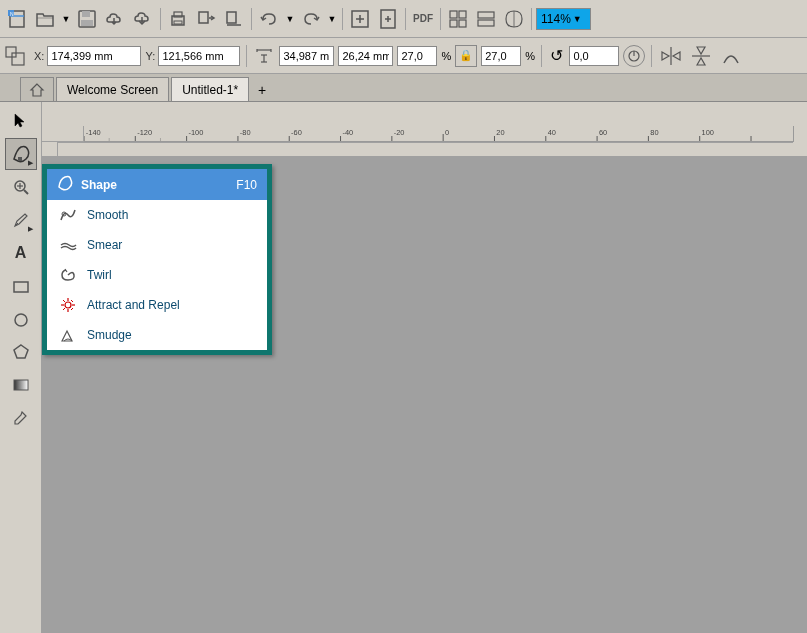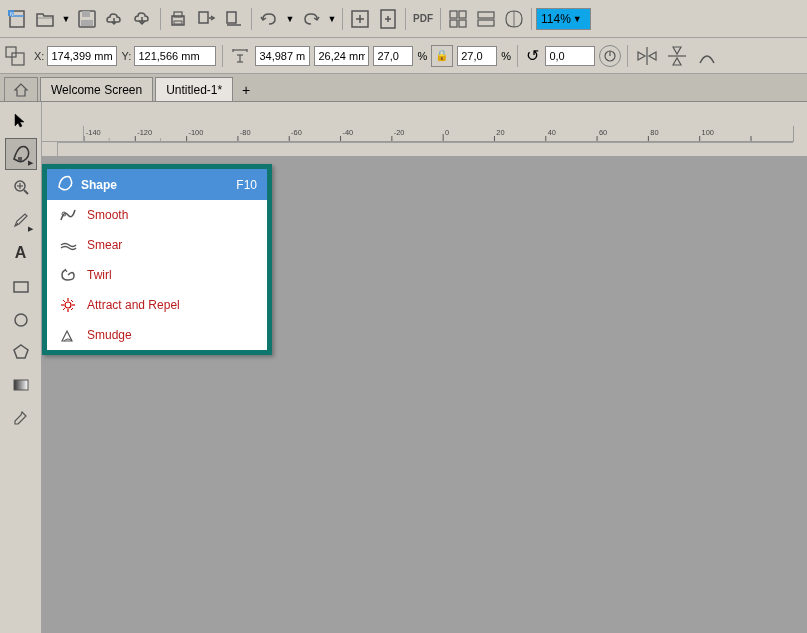--- a/index.html
+++ b/index.html
@@ -117,21 +117,21 @@
       cursor: pointer;
     }
 
     
     .tab-bar {
       display: flex;
       align-items: flex-end;
       background: #c0bdb5;
       border-bottom: 1px solid #888;
       height: 28px;
-      padding-left: 4px;
+      padding-left: 20px;
     }
     .tab {
       display: flex;
       align-items: center;
       padding: 4px 10px;
       border: 1px solid #888;
       border-bottom: none;
       background: #d4d0c8;
       cursor: pointer;
       height: 24px;
@@ -230,21 +230,21 @@
       margin-left: auto;
       font-weight: normal;
       font-size: 12px;
     }
     .dropdown-item {
       display: flex;
       align-items: center;
       padding: 6px 10px;
       font-size: 12px;
       cursor: pointer;
-      color: #b91c1c;
+      color: #0c4a6e;
     }
     .dropdown-item .item-icon {
       width: 22px;
       margin-right: 8px;
       font-size: 14px;
       display: flex;
       align-items: center;
       justify-content: center;
     }
 
@@ -447,21 +447,21 @@
 <div class="toolbar-coords">
 
   <div style="display:flex; flex-direction:column; gap:1px; margin-right:4px;">
     <svg width="22" height="22" viewBox="0 0 22 22">
       <rect x="2" y="2" width="10" height="10" fill="none" stroke="#555" stroke-width="1.2"></rect>
       <rect x="8" y="8" width="12" height="12" fill="none" stroke="#555" stroke-width="1.2"></rect>
     </svg>
   </div>
   <div class="coord-group">
     <span class="coord-label">X:</span>
-    <input class="coord-input" readonly="" style="width: 70px;" value="174,399 mm">
+    <input class="coord-input" readonly="" style="width: 94px;" value="174,399 mm">
   </div>
   <div class="coord-group">
     <span class="coord-label">Y:</span>
     <input class="coord-input" readonly="" style="width: 82px;" value="121,566 mm">
   </div>
   <div class="toolbar-separator"></div>
 
   <div style="margin: 0 2px;">
     <svg width="18" height="22" viewBox="0 0 18 22">
       <line x1="2" y1="6" x2="16" y2="6" stroke="#555" stroke-width="1.2"></line>

